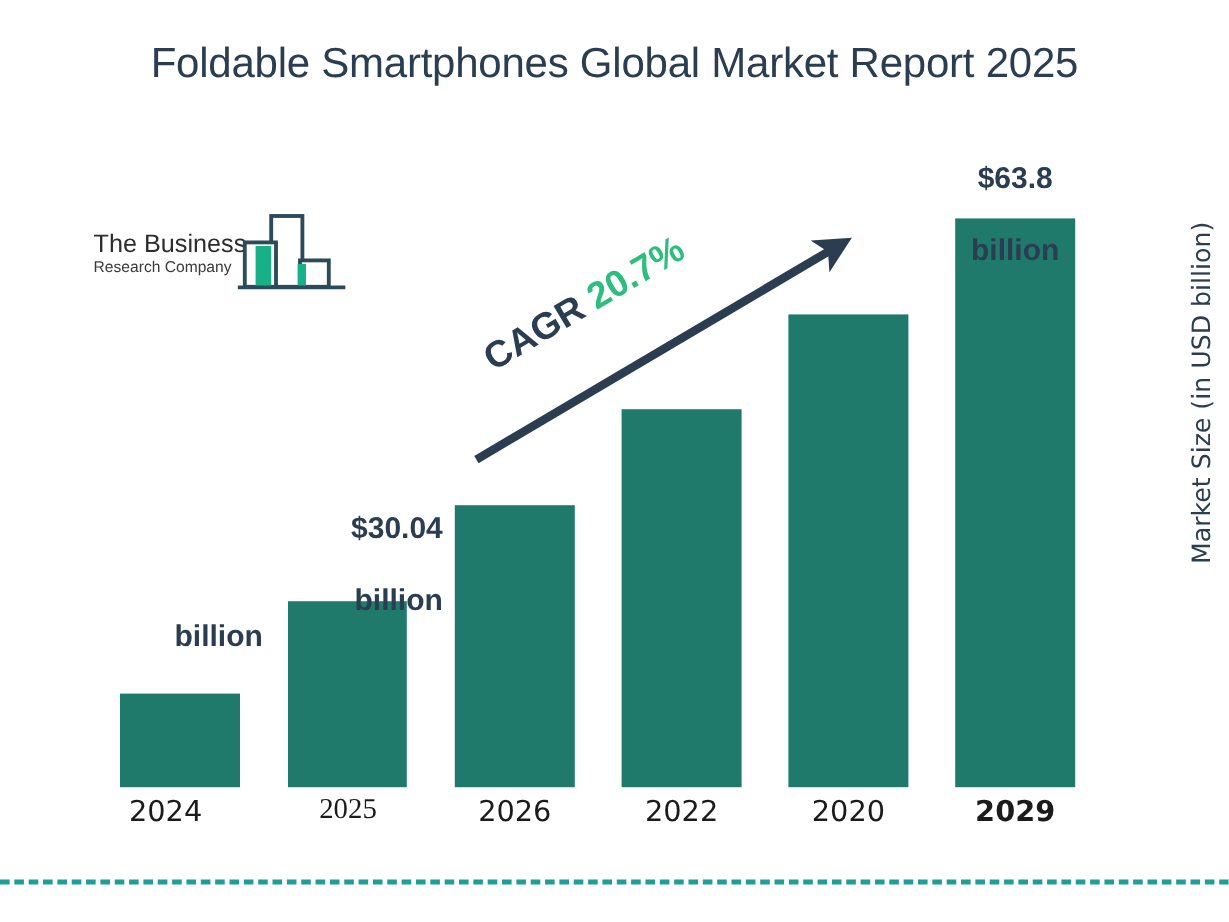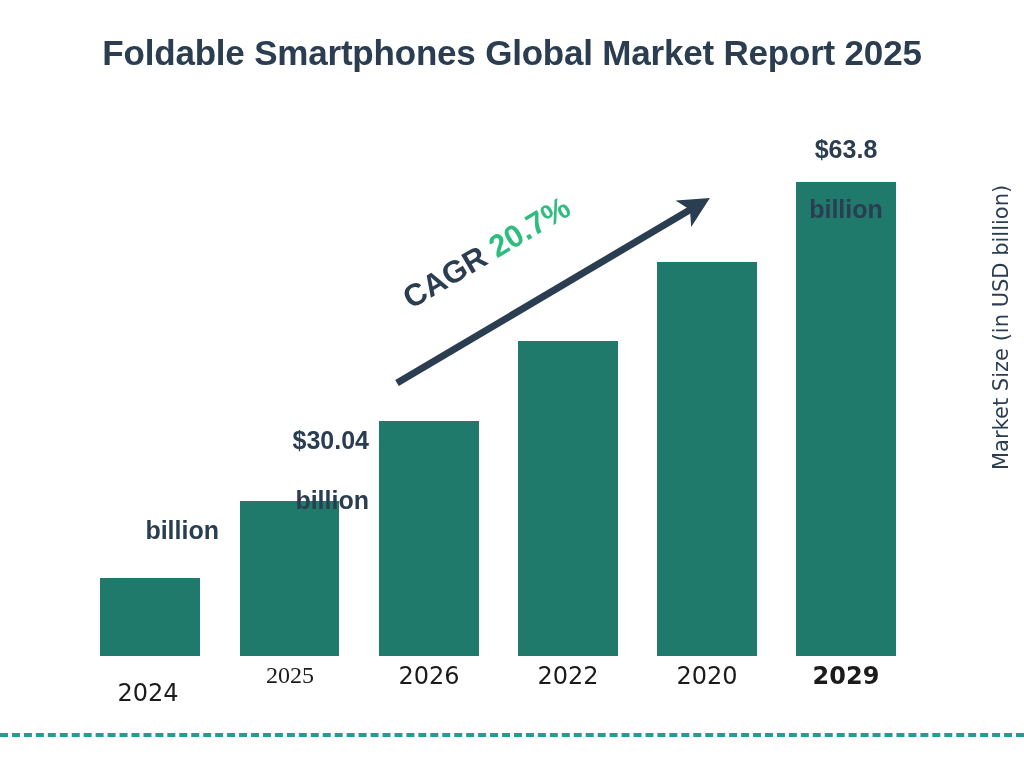--- a/index.html
+++ b/index.html
@@ -20,21 +20,21 @@
 
   
   #chart-title {
     position: absolute;
     left: 70px;
     top: 30px;
     width: 884px;
     text-align: center;
     font-size: 35px;
     line-height: 45px;
-    font-weight: bold;
+    font-weight: normal;
     color: #2b3d51;
     letter-spacing: -0.2px;
   }
 
   
   #logo {
     position: absolute;
     left: 78px;
     top: 176px;
     width: 210px;
@@ -150,20 +150,39 @@
     border-top: 4px dashed #1e9e96;
   }
 </style>
 </head>
 <body>
 
 <div id="canvas">
 
   <div id="chart-title">Foldable Smartphones Global Market Report 2025</div>
 
+  <div id="logo">
+    <div id="logo-text">
+      <div class="logo-line1">The Business</div>
+      <div class="logo-line2">Research Company</div>
+    </div>
+    <svg id="logo-mark" width="90" height="70" viewBox="0 0 90 70">
+
+      <rect x="28" y="4" width="26" height="59" fill="#ffffff" stroke="#2b4a5a" stroke-width="3.2"></rect>
+
+      <rect x="6" y="26" width="26" height="37" fill="#ffffff" stroke="#2b4a5a" stroke-width="3.2"></rect>
+
+      <rect x="52" y="41" width="24" height="22" fill="#ffffff" stroke="#2b4a5a" stroke-width="3.2"></rect>
+
+      <rect x="15" y="29" width="13" height="34" fill="#17b087"></rect>
+      <rect x="50" y="44" width="7" height="19" fill="#17b087"></rect>
+
+      <line x1="0" y1="63.5" x2="90" y2="63.5" stroke="#2b4a5a" stroke-width="3.2"></line>
+    </svg>
+  </div>
 
   <div id="plot">
 
     <div class="bar" style="left:100px; top:578px; width:100px; height:78px;"></div>
     <div class="bar" style="left:240px; top:501px; width:99px; height:155px;"></div>
     <div class="bar" style="left:379px; top:421px; width:100px; height:235px;"></div>
     <div class="bar" style="left:518px; top:341px; width:100px; height:315px;"></div>
     <div class="bar" style="left:657px; top:262px; width:100px; height:394px;"></div>
     <div class="bar" style="left:796px; top:182px; width:100px; height:474px;"></div>
 
@@ -174,21 +193,21 @@
     <div class="value-label" style="left:229px; top:395px; width:140px;">
       <div>$30.04</div>
       <div>billion</div>
     </div>
 
     <div class="value-label center" style="left:786px; top:104px; width:120px;">
       <div>$63.8</div>
       <div>billion</div>
     </div>
 
-    <div class="tick-label" style="left:98px;margin-top:17px;">2024</div>
+    <div class="tick-label" style="left:88px;">2024</div>
     <div class="tick-label" style="left:240px;font-family:Liberation Serif, serif;">2025</div>
     <div class="tick-label" style="left:379px;">2026</div>
     <div class="tick-label" style="left:518px;">2022</div>
     <div class="tick-label" style="left:657px;">2020</div>
     <div class="tick-label" style="left:796px;font-weight:bold;">2029</div>
   </div>
 
   <svg id="cagr-arrow" viewBox="0 0 1024 768">
     <defs>
       <marker id="arrowhead" markerWidth="4.4" markerHeight="4.4" refX="1.6" refY="2.2" orient="auto" markerUnits="strokeWidth">

